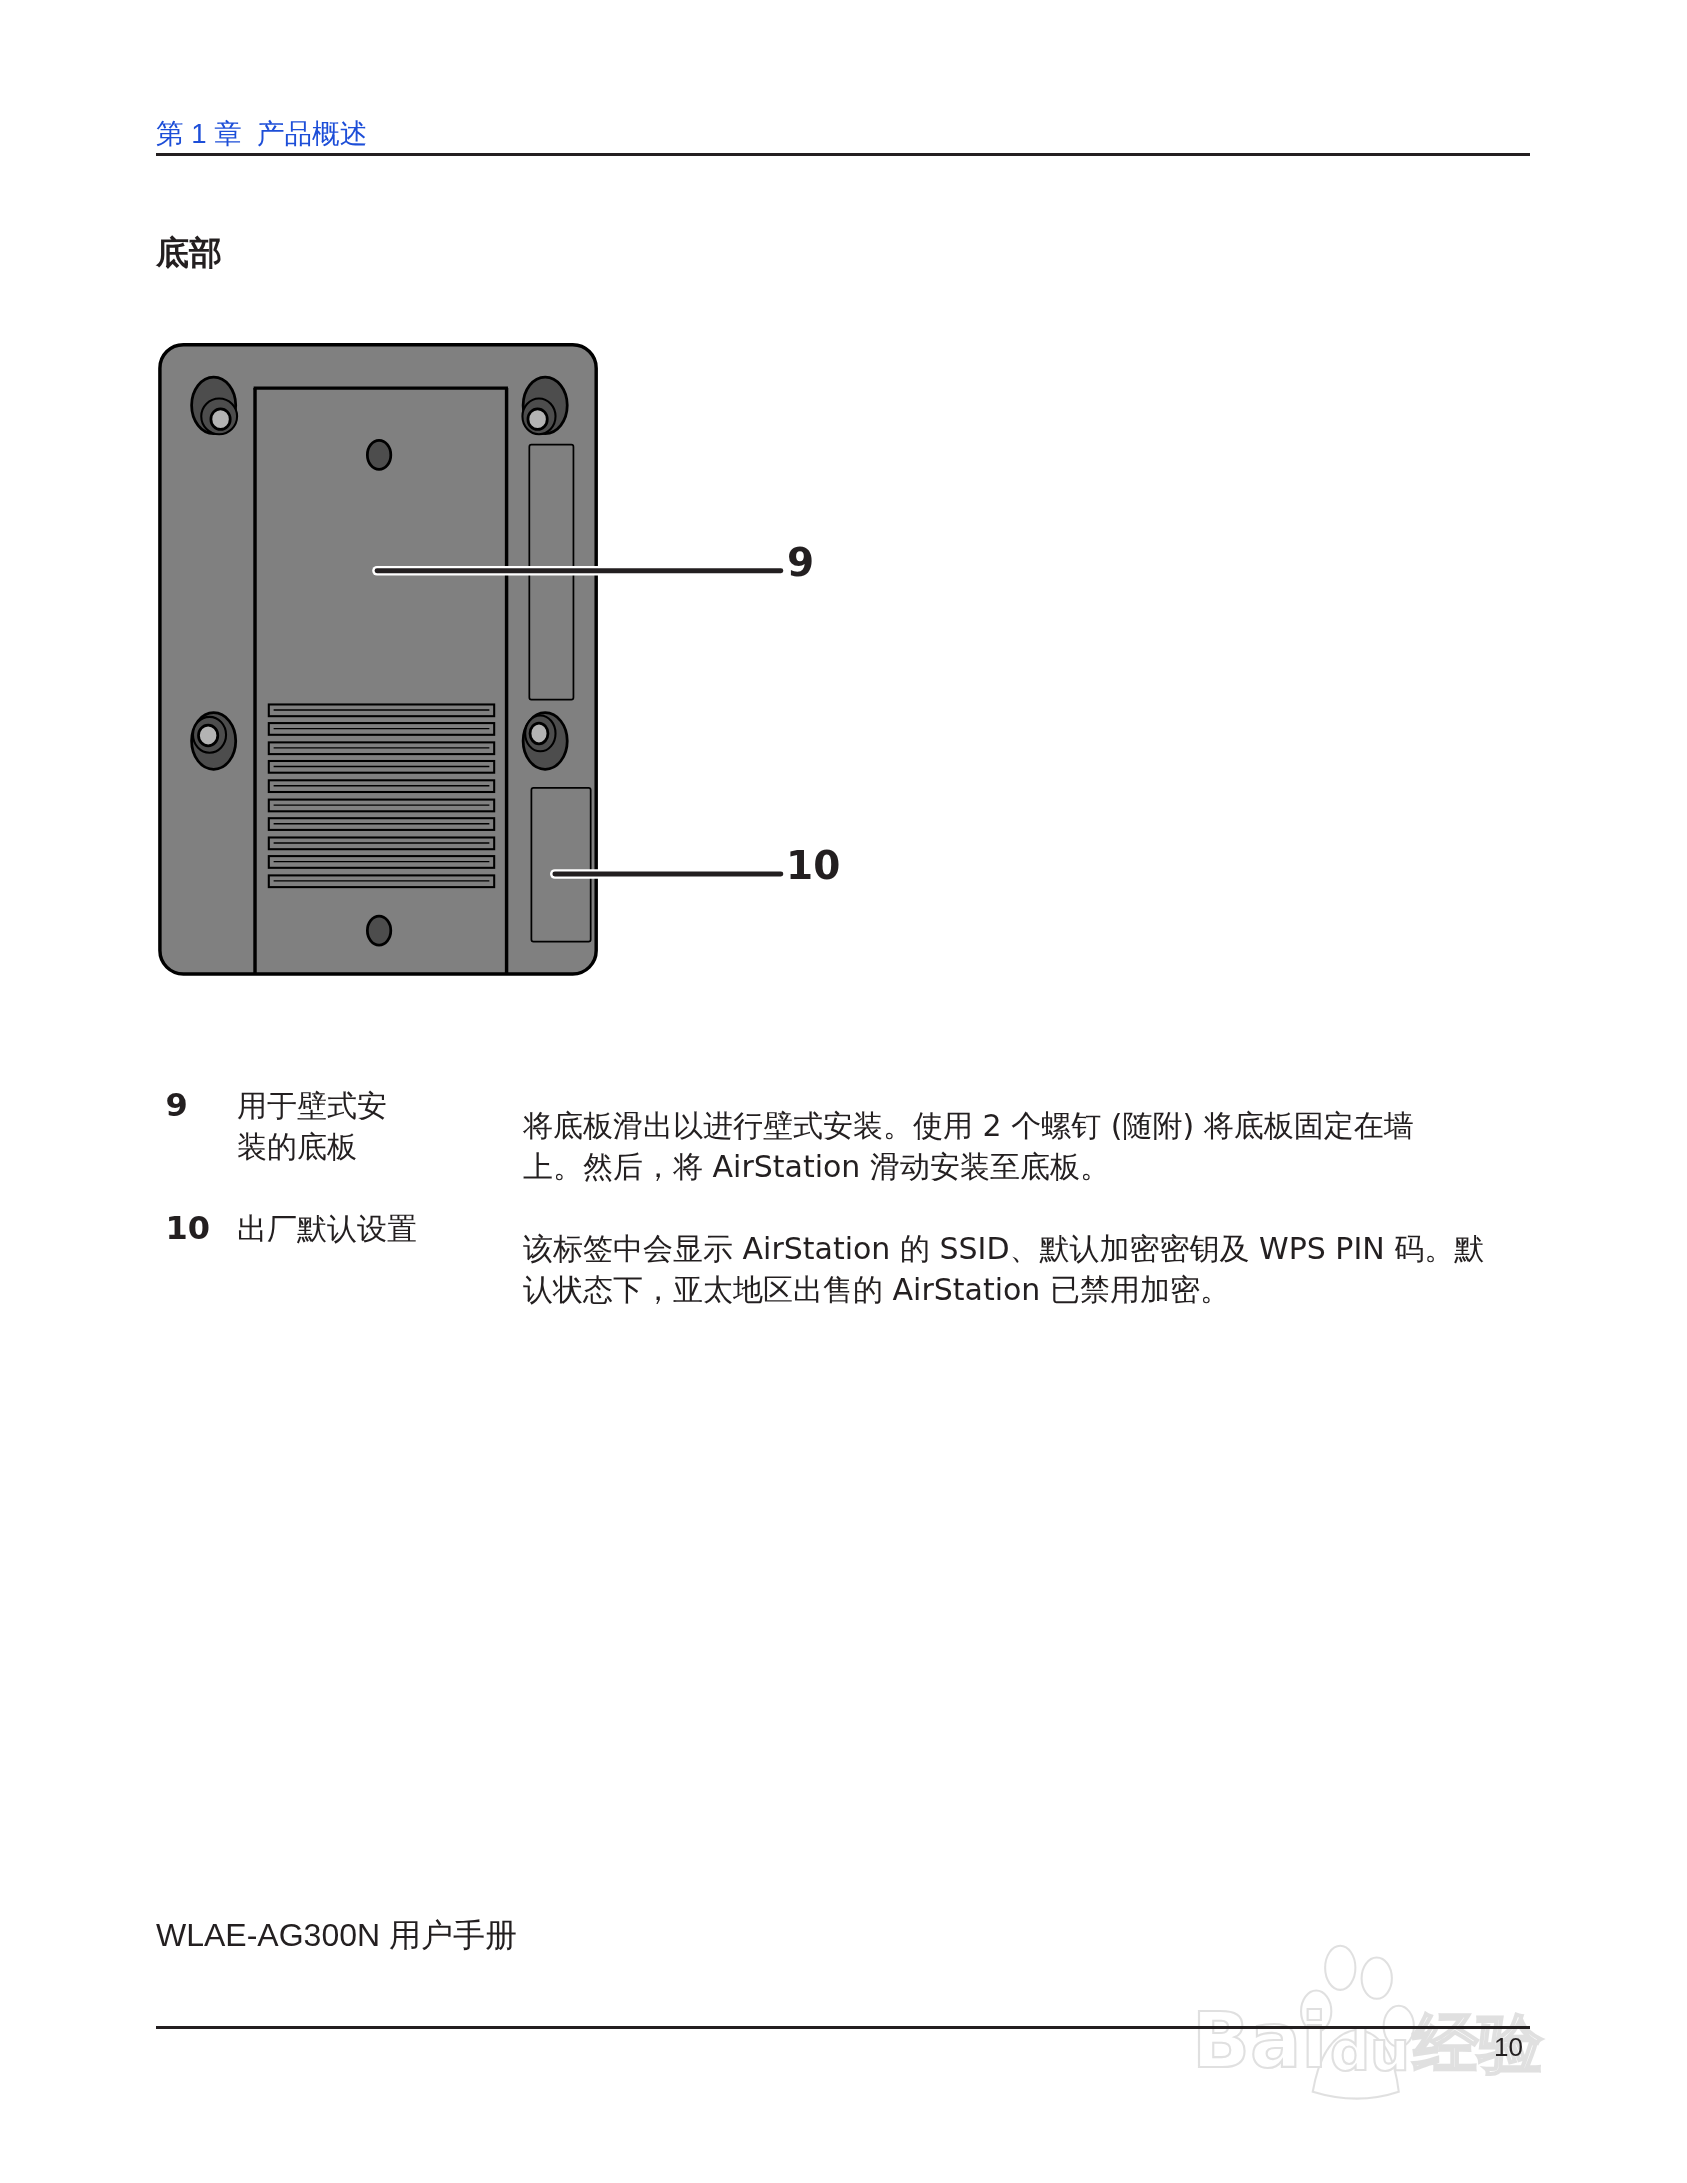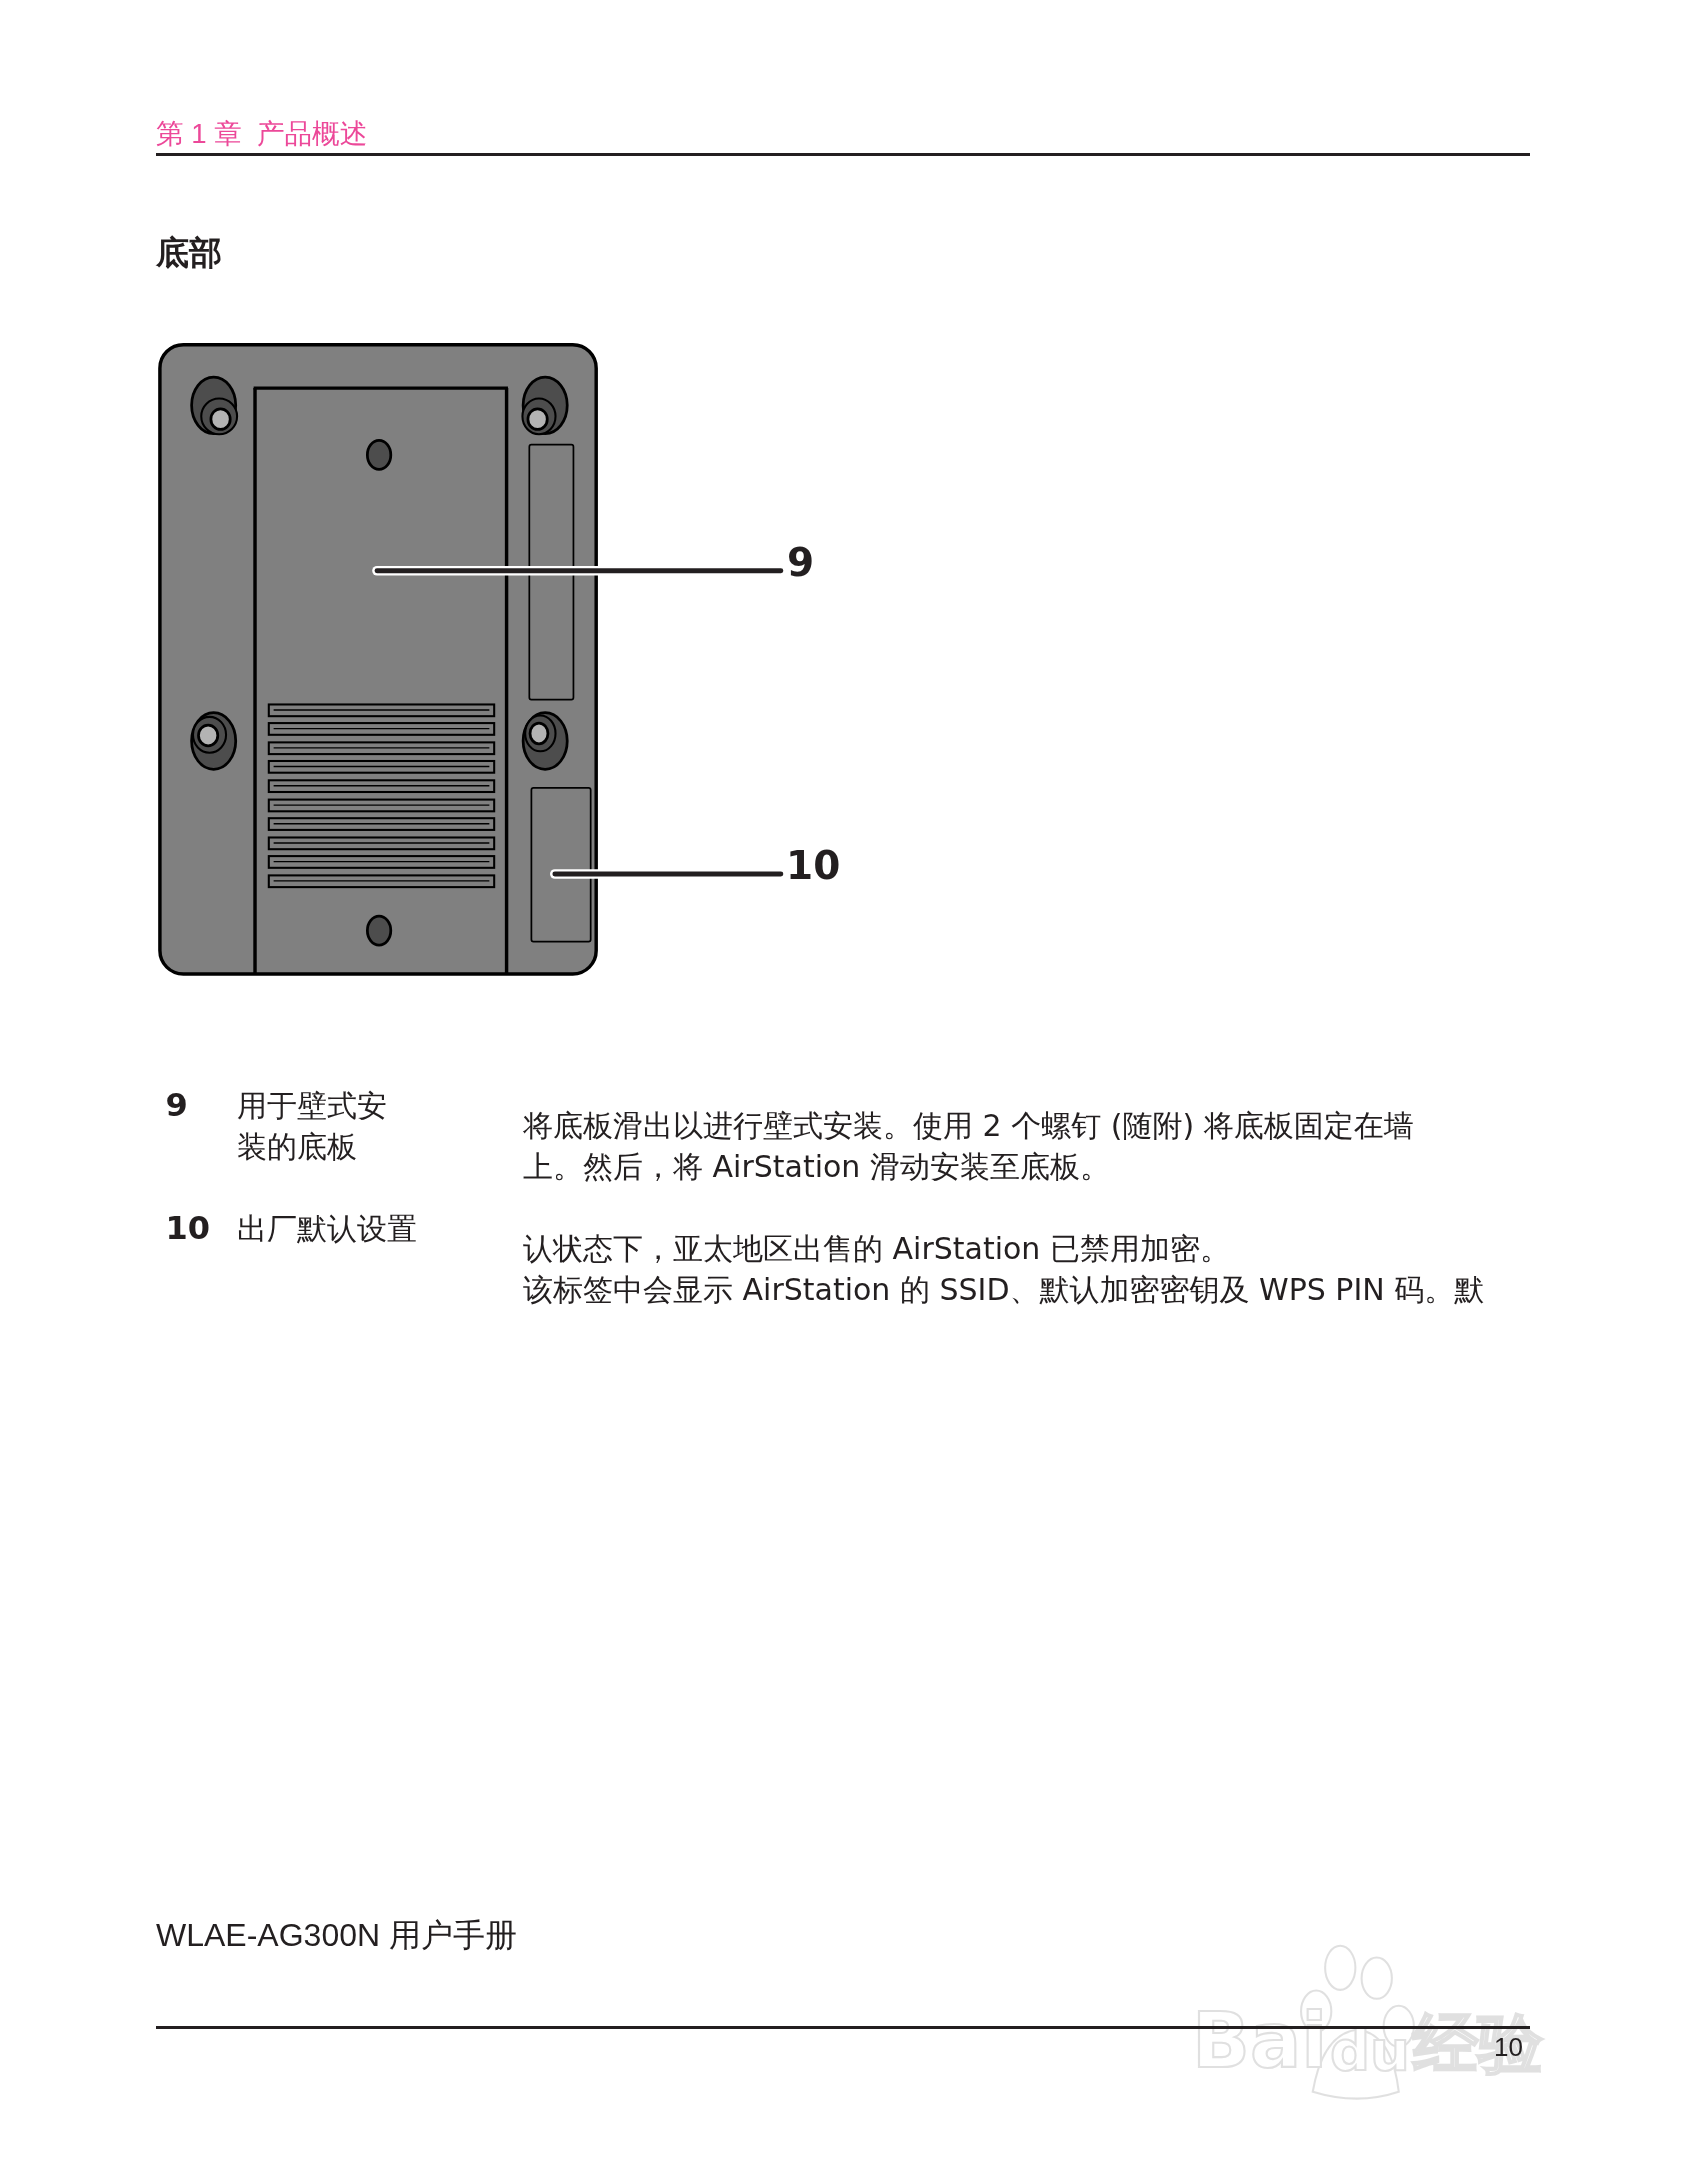--- a/index.html
+++ b/index.html
@@ -2,21 +2,21 @@
 <html style="font-size:11px"><head>
 <meta charset="utf-8">
 <style>
   html, body { margin: 0; padding: 0; background: #ffffff; }
   body {
     width: 1687px; height: 2183px; position: relative; overflow: hidden;
     font-family: "DejaVu Sans", "Liberation Sans", sans-serif; color: #231f20;
   }
   .header-text {
     position: absolute; left: 156px; top: 117px;
-    font-size: 27.6px; line-height: 33px; color: #ec4899;
+    font-size: 27.6px; line-height: 33px; color: #1d4ed8;
     font-family: "Liberation Sans", "DejaVu Sans", sans-serif;
   }
   .header-text .sep { display: inline-block; width: 15px; }
   .rule { position: absolute; left: 156px; width: 1374px; height: 3.4px; background: #231f20; }
   .rule.top { top: 153px; }
   .rule.bottom { top: 2026px; }
   .section-title {
     position: absolute; left: 156px; top: 231px;
     font-size: 33px; font-weight: bold; line-height: 44px;
   }
@@ -147,22 +147,22 @@
       <div>将底板滑出以进行壁式安装。使用 2 个螺钉 (随附) 将底板固定在墙</div>
       <div>上。然后，将 AirStation 滑动安装至底板。</div>
     </div>
   </div>
   <div class="row">
     <div class="num" style="padding-left:9.6px;">10</div>
     <div class="name">
       <div>出厂默认设置</div>
     </div>
     <div class="desc">
+      <div>该标签中会显示 AirStation 的 SSID、默认加密密钥及 WPS PIN 码。默</div>
       <div>认状态下，亚太地区出售的 AirStation 已禁用加密。</div>
-      <div>该标签中会显示 AirStation 的 SSID、默认加密密钥及 WPS PIN 码。默</div>
     </div>
   </div>
 </div>
 
 <div class="watermark">
   <svg width="386" height="234" viewBox="0 0 560 340">
     <g fill="#ffffff" stroke="#c8c8c8" stroke-width="3">
       <ellipse cx="215" cy="55" rx="22" ry="32"></ellipse>
       <ellipse cx="268" cy="70" rx="22" ry="30"></ellipse>
       <ellipse cx="180" cy="118" rx="22" ry="30"></ellipse>

